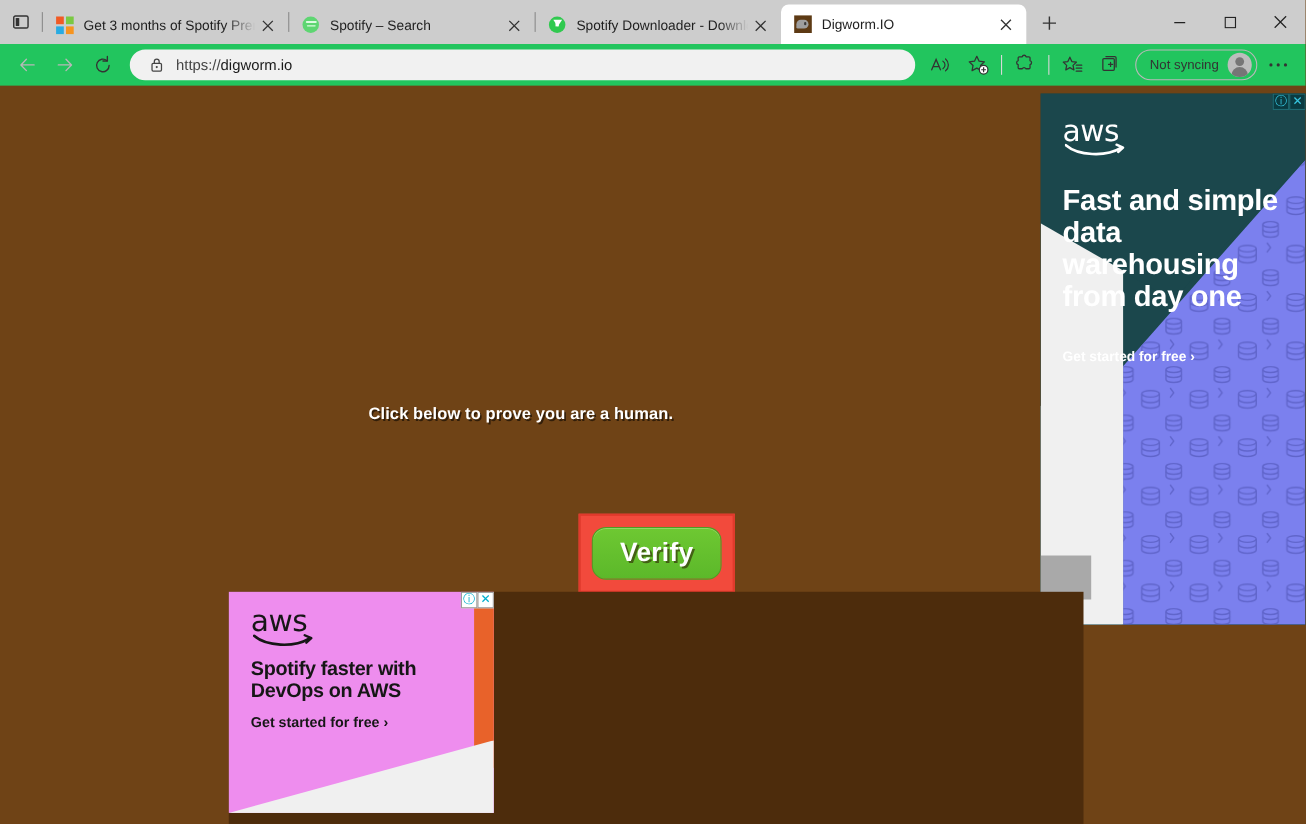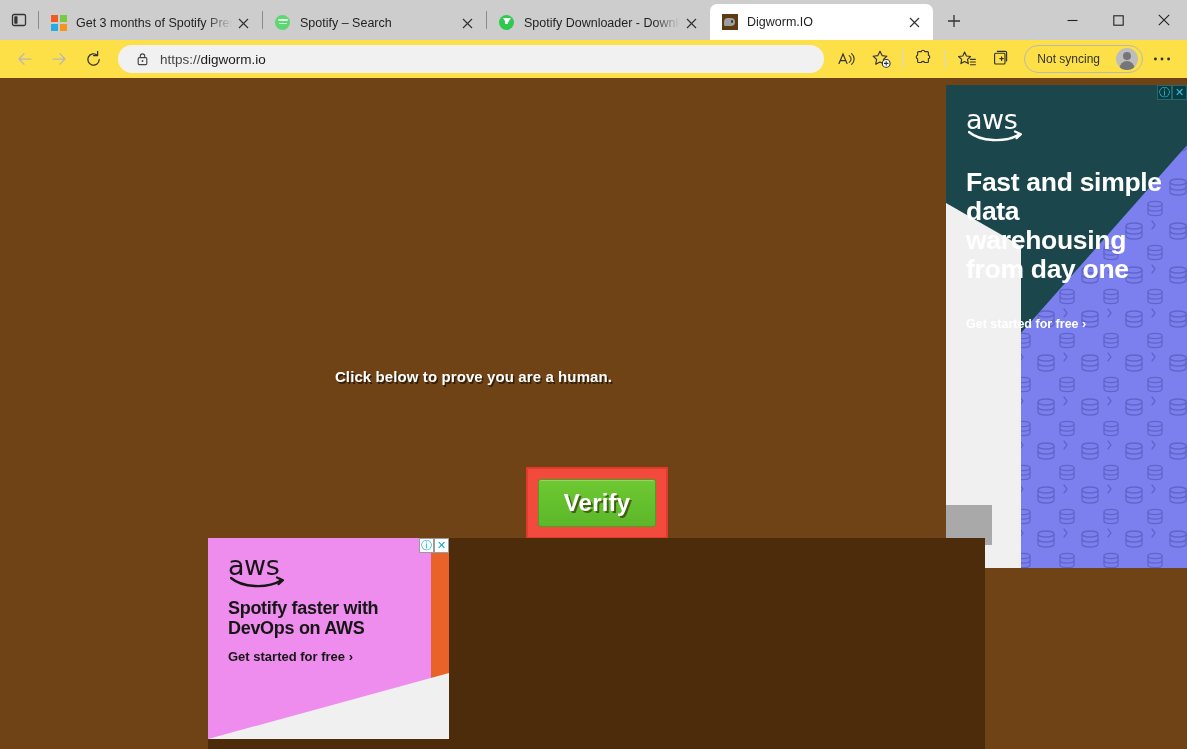--- a/index.html
+++ b/index.html
@@ -103,21 +103,21 @@
     position: absolute; left: 2px; top: 4px; width: 11px; height: 8px;
     background: #9e9e9e; border-radius: 6px 6px 6px 2px;
   }
   .fav-digworm i::after {
     content:""; position:absolute; right:2px; top:2px;
     width:2.5px; height:2.5px; border-radius:50%; background:#3a3a3a;
   }
 
   
   .toolbar {
-    height: 38px; background: #fde047;
+    height: 38px; background: #22c55e;
     display: flex; align-items: center; padding: 0 8px;
   }
   .nav-btn {
     width: 34px; height: 34px; display: flex;
     align-items: center; justify-content: center;
     border-radius: 4px; flex: 0 0 34px;
   }
   .omnibox {
     flex: 1 1 auto; height: 28px; margin: 0 6px 0 8px;
     background: #f1f1f1; border-radius: 14px;
@@ -132,21 +132,21 @@
   .omnibox-url b { color: #1a1a1a; font-weight: 400; }
   .tb-icons { display: flex; align-items: center; flex: 0 0 auto; }
   .tb-btn {
     width: 34px; height: 34px; display: flex;
     align-items: center; justify-content: center;
     border-radius: 4px;
   }
   .tb-divider { width:1px; height:18px; background:#d8d8d8; margin:0 4px; }
   .profile-pill {
     height: 28px; border: 1px solid #b9b9b9; border-radius: 14px;
-    display: flex; align-items: center; gap: 16px;
+    display: flex; align-items: center; gap: 8px;
     padding: 0 4px 0 12px; margin: 0 2px 0 6px;
   }
   .profile-pill span { font-size: 12px; color: #333; white-space: nowrap; }
   .avatar {
     width: 22px; height: 22px; border-radius: 50%;
     background: #bdbdbd; position: relative; overflow: hidden; flex:0 0 22px;
   }
   .avatar::before {
     content:""; position:absolute; left:50%; top:3.5px; transform:translateX(-50%);
     width:8px; height:8px; border-radius:50%; background:#767676;
@@ -177,21 +177,21 @@
     position: absolute; left: 526px; top: 389px;
     width: 142px; height: 72px;
     background: #f24a3c;
     border: 2px solid #e03a2c;
     padding: 10px;
   }
   .verify-btn {
     width: 100%; height: 100%;
     background: linear-gradient(180deg, #6ec832 0%, #5cb82a 100%);
     border: 1px solid #4f9e24;
-    border-radius: 3px;
+    border-radius: 13px;
     display: flex; align-items: center; justify-content: center;
     box-shadow: inset 0 1px 0 rgba(255,255,255,0.25);
   }
   .verify-btn span {
     font-size: 24px; font-weight: bold; color: #ffffff;
     text-shadow: 2px 2px 0 rgba(40,20,0,0.55);
     letter-spacing: 0.2px;
   }
 
   

